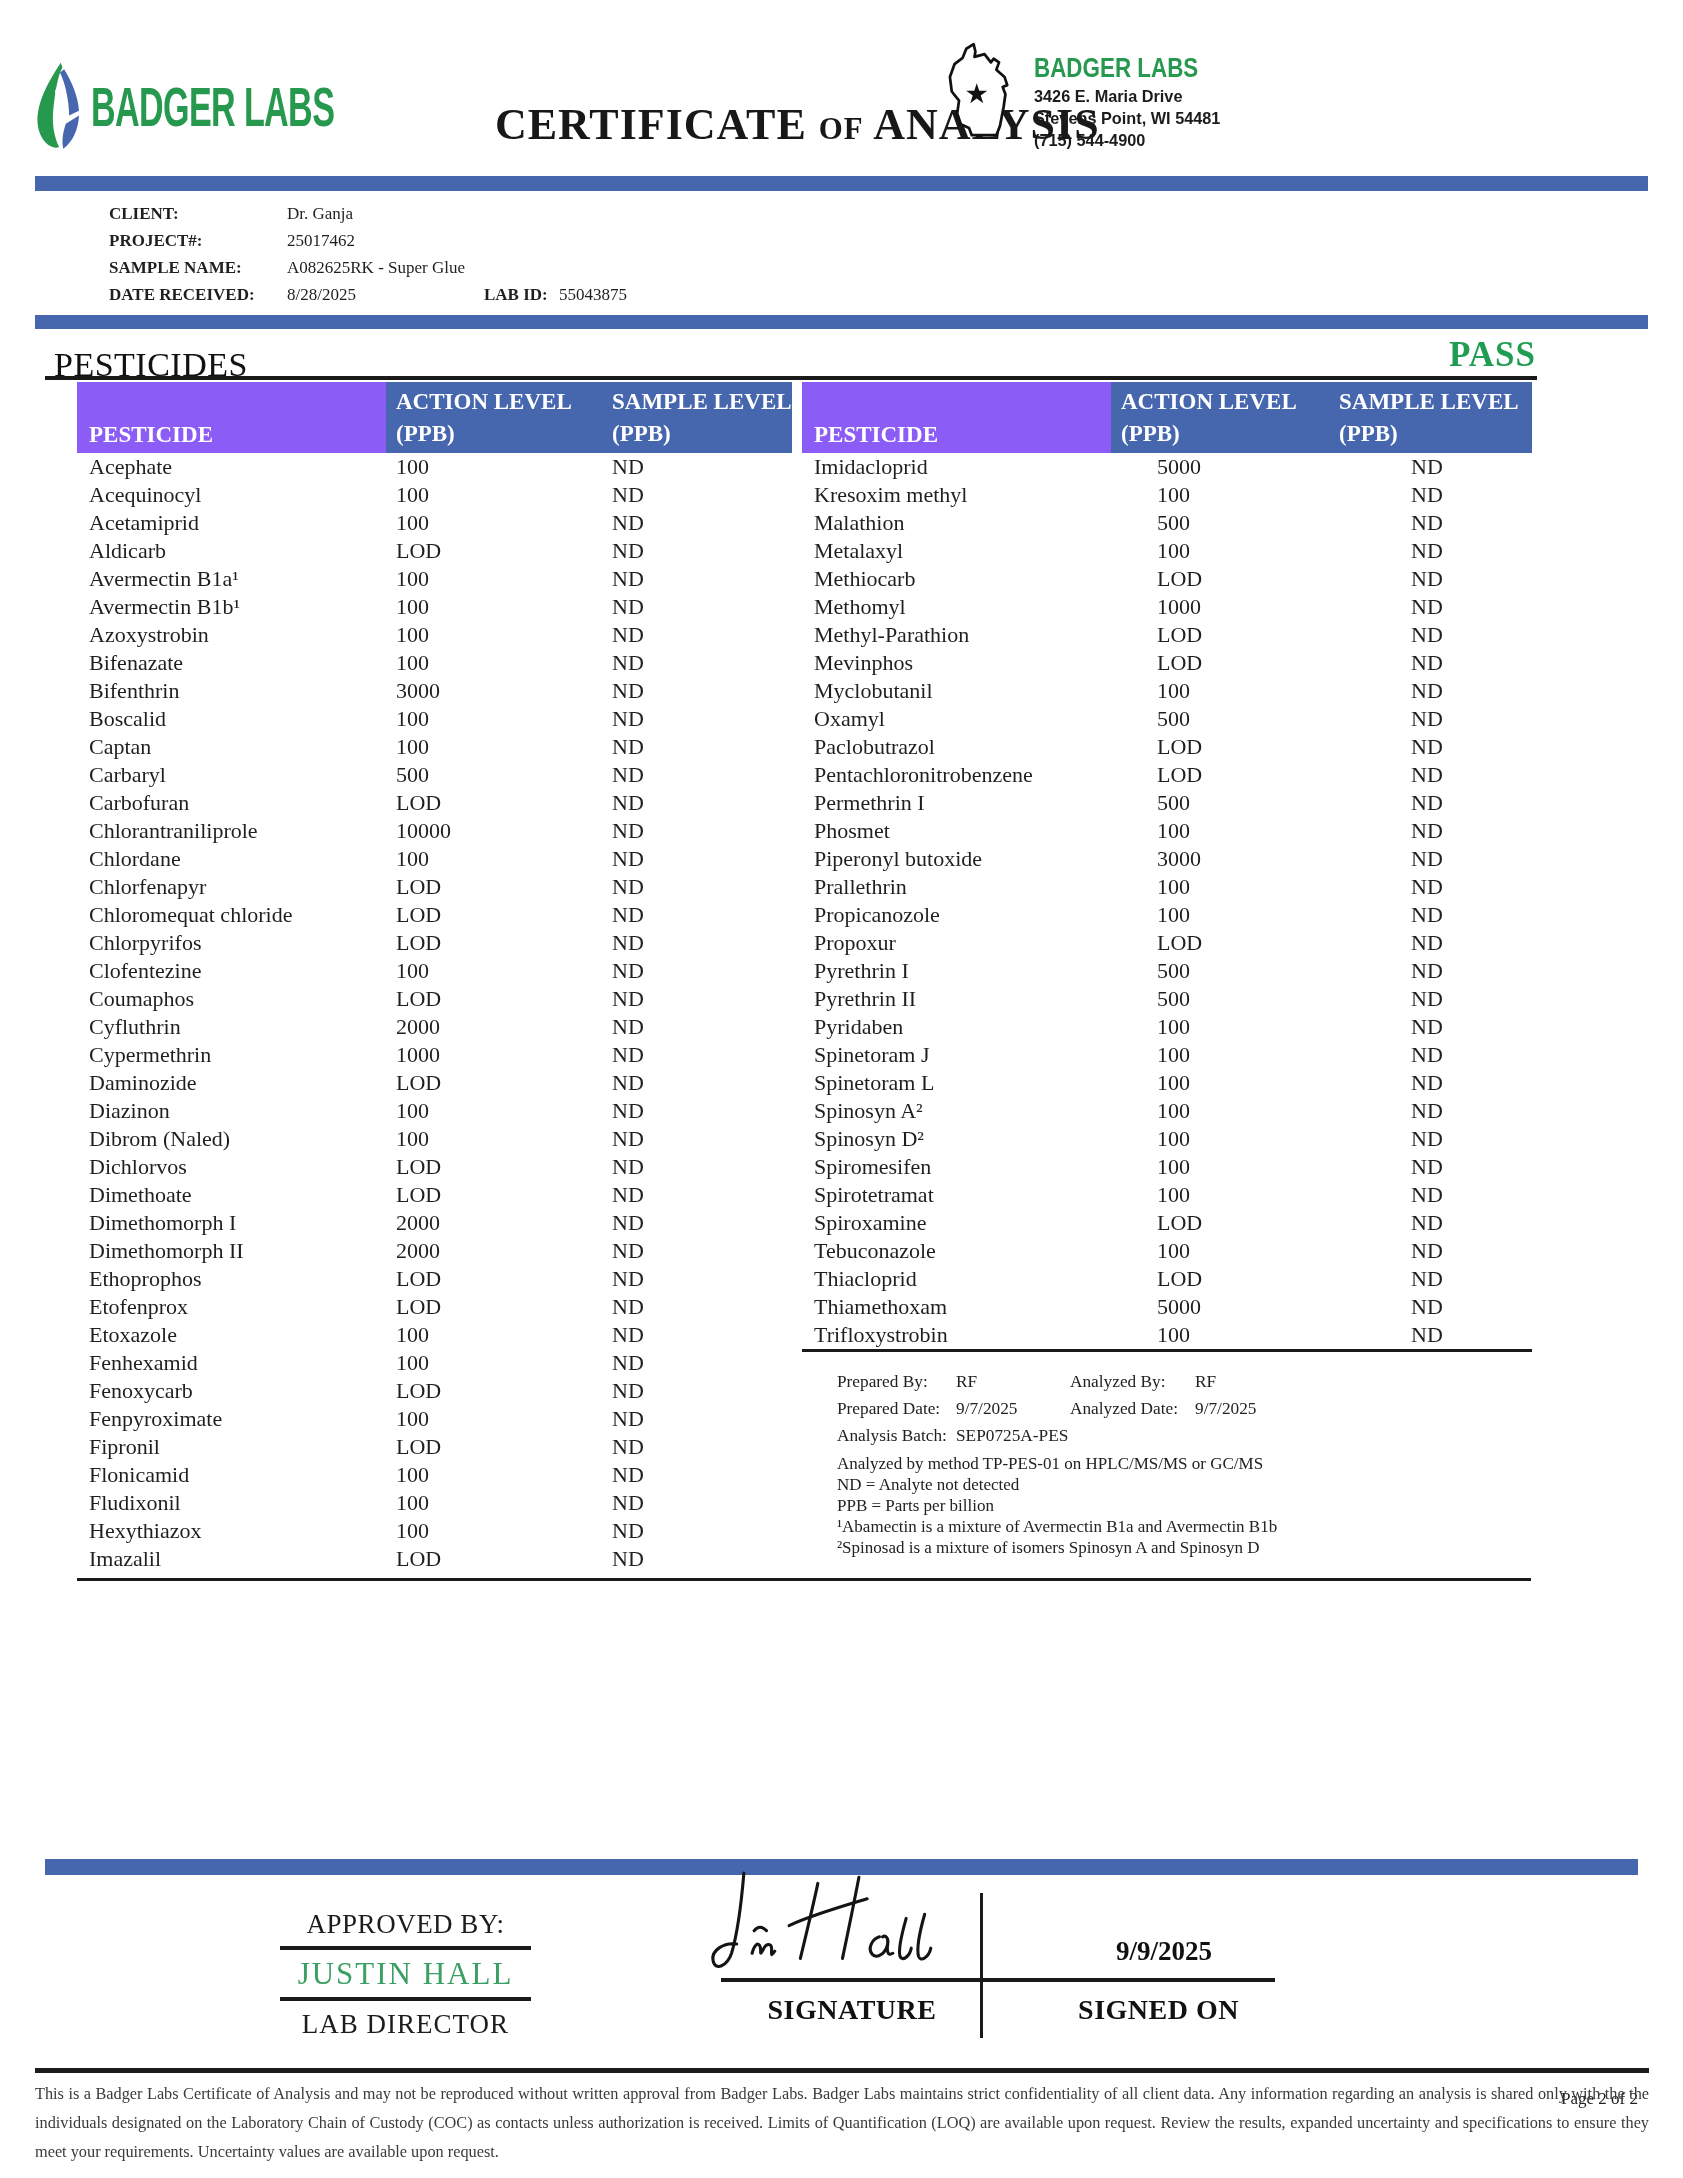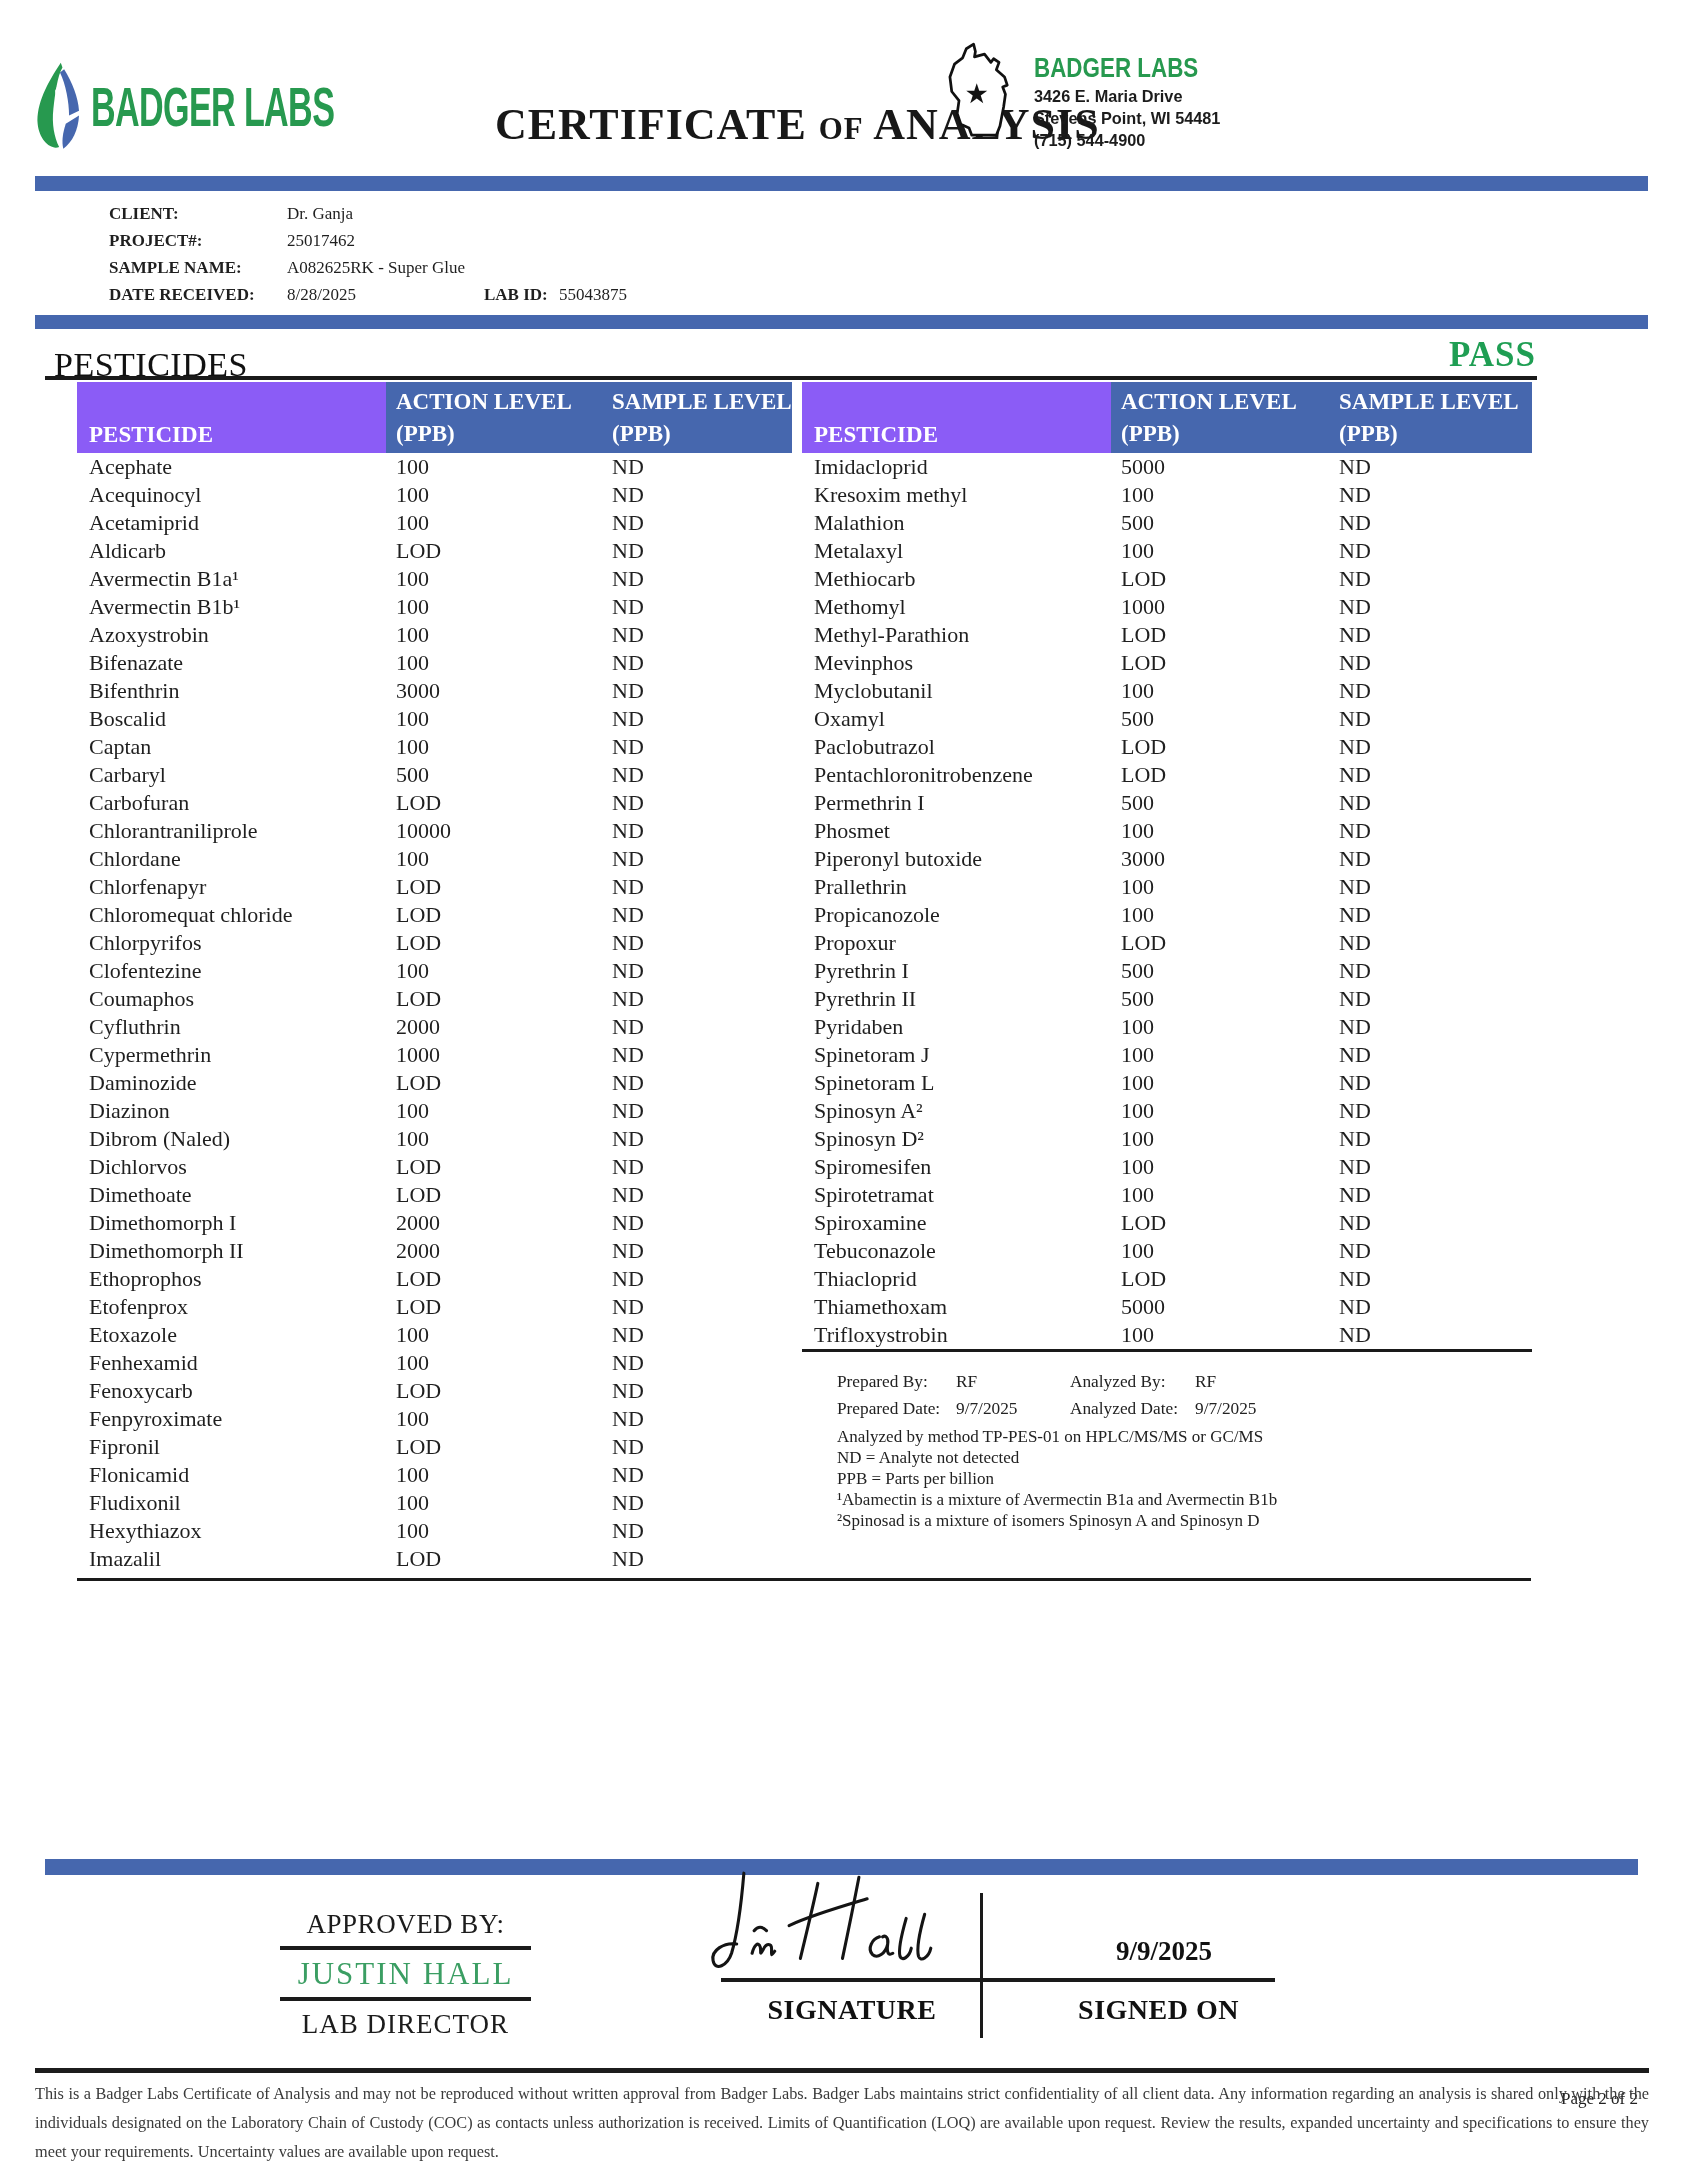--- a/index.html
+++ b/index.html
@@ -49,21 +49,21 @@
   .t-left .thead { grid-template-columns:309px 406px; }
   .t-right .thead { grid-template-columns:309px 421px; }
   .th-green { background:#8b5cf6; display:flex; align-items:flex-end; padding:0 16px 5px 12px; }
   .th-blue { background:#4667ae; position:relative; }
   .th-col { position:absolute; top:4px; line-height:32px; white-space:nowrap; }
   .th-col-action { left:10px; }
   .th-col-sample { left:226px; }
   .t-right .th-col-sample { left:228px; }
   .trow { display:grid; height:28px; line-height:28px; font-size:22px; }
   .t-left .trow { grid-template-columns:309px 226px 1fr; }
-  .t-right .trow { grid-template-columns:309px 228px 1fr; }
+  .t-right .trow { grid-template-columns:309px 228px 1fr;gap:36px; }
   .c-name { padding-left:12px; white-space:nowrap; }
   .c-action { padding-left:10px; }
   .t-right .rows { border-bottom:3px solid #1a1a1a; }
   .table-bottom-line { position:absolute; left:77px; top:1578px; width:1454px; height:3px; background:#1a1a1a; }
   
   .notes { margin:16px 0 0 35px; width:673px; font-size:17.3px; color:#222; }
   .note-grid { display:grid; grid-template-columns:119px 114px 125px auto; height:27px; line-height:27px; }
   .note-grid2 { display:grid; grid-template-columns:119px auto; height:27px; line-height:27px; }
   .note-line { line-height:21px; font-size:17px; }
   .note-line.first { margin-top:4px; }
@@ -552,20 +552,24 @@
         <span>RF</span>
         <span>Analyzed By:</span>
         <span>RF</span>
       </div>
       <div class="note-grid">
         <span>Prepared Date:</span>
         <span>9/7/2025</span>
         <span>Analyzed Date:</span>
         <span>9/7/2025</span>
       </div>
+      <div class="note-grid2">
+        <span>Analysis Batch:</span>
+        <span>SEP0725A-PES</span>
+      </div>
       <div class="note-line first">Analyzed by method TP-PES-01 on HPLC/MS/MS or GC/MS</div>
       <div class="note-line">ND = Analyte not detected</div>
       <div class="note-line">PPB = Parts per billion</div>
       <div class="note-line">¹Abamectin is a mixture of Avermectin B1a and Avermectin B1b</div>
       <div class="note-line">²Spinosad is a mixture of isomers Spinosyn A and Spinosyn D</div>
     </div>
   </div>
 
   <div class="table-bottom-line"></div>
 

